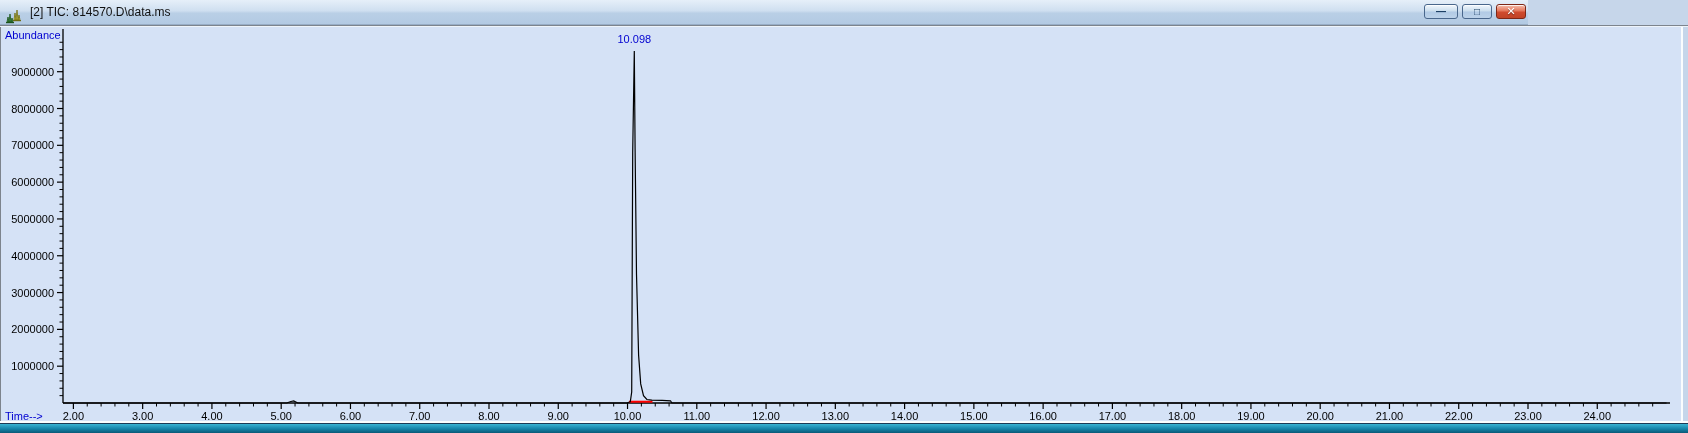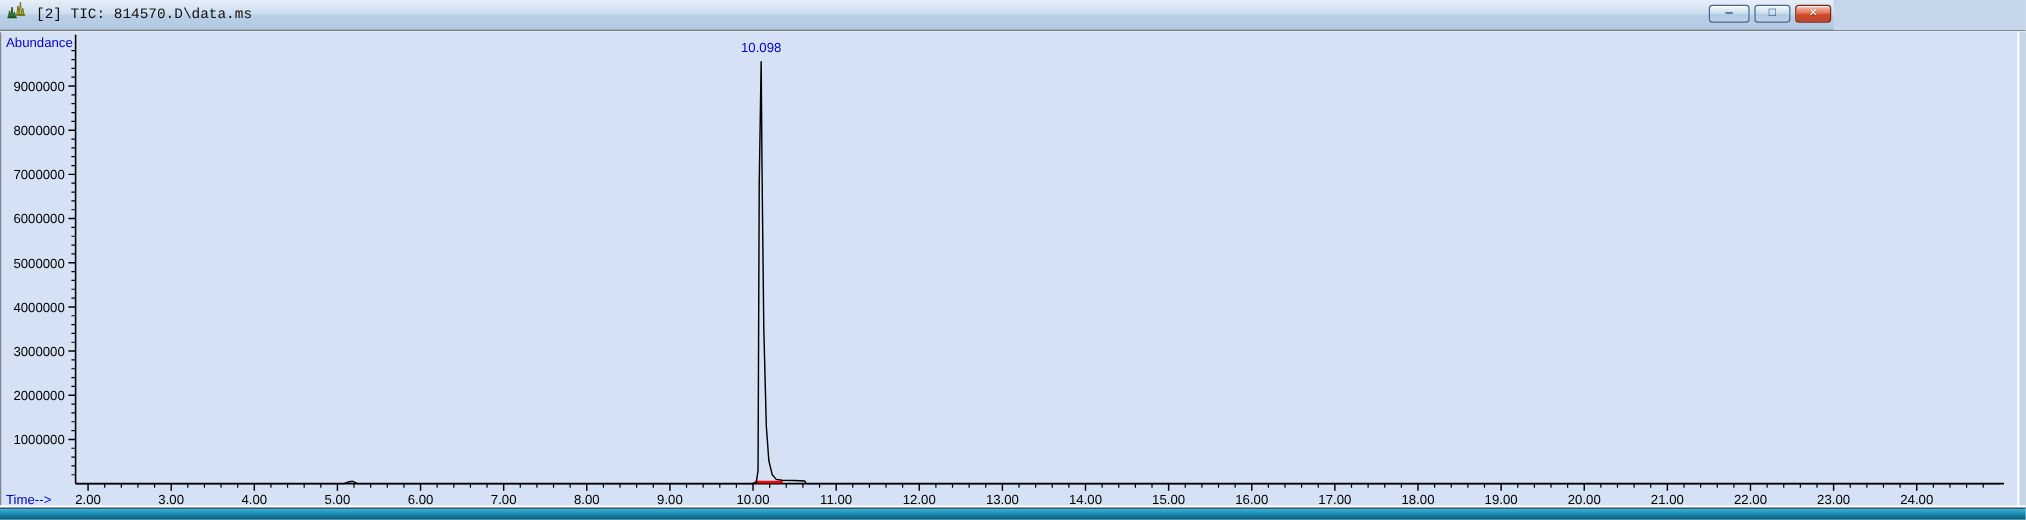--- a/index.html
+++ b/index.html
@@ -7,21 +7,21 @@
     width:1688px;height:433px;overflow:hidden;position:relative;
     font-family:"Liberation Sans","DejaVu Sans",sans-serif;
     background:#c6d6ea;
   }
   .window{position:absolute;inset:0;}
   
   .titlebar{
     position:absolute;left:0;top:0;width:1528px;height:24px;
     background:linear-gradient(#e6eff9,#cfdff0 45%,#b9cfe6 55%,#b3cae3);
     border-bottom:1px solid #97adc6;
-    display:flex;align-items:flex-start;font-family:Liberation Mono, monospace;
+    display:flex;align-items:flex-end;
   }
   .app-icon{width:18px;height:16px;margin:0 6px 0 6px;flex:0 0 auto;}
   .title-text{
     font-size:12px;color:#111;white-space:nowrap;
     line-height:24px;
   }
   .win-btn{
     position:absolute;top:4px;height:15px;border-radius:3px;
     border:1px solid #49678c;box-sizing:border-box;
     display:flex;align-items:center;justify-content:center;

